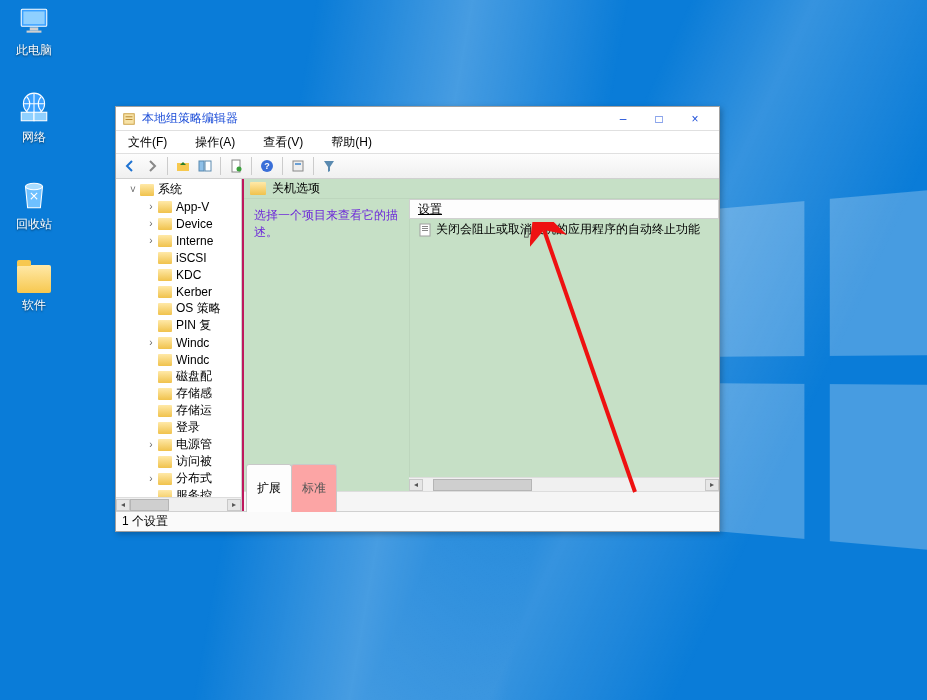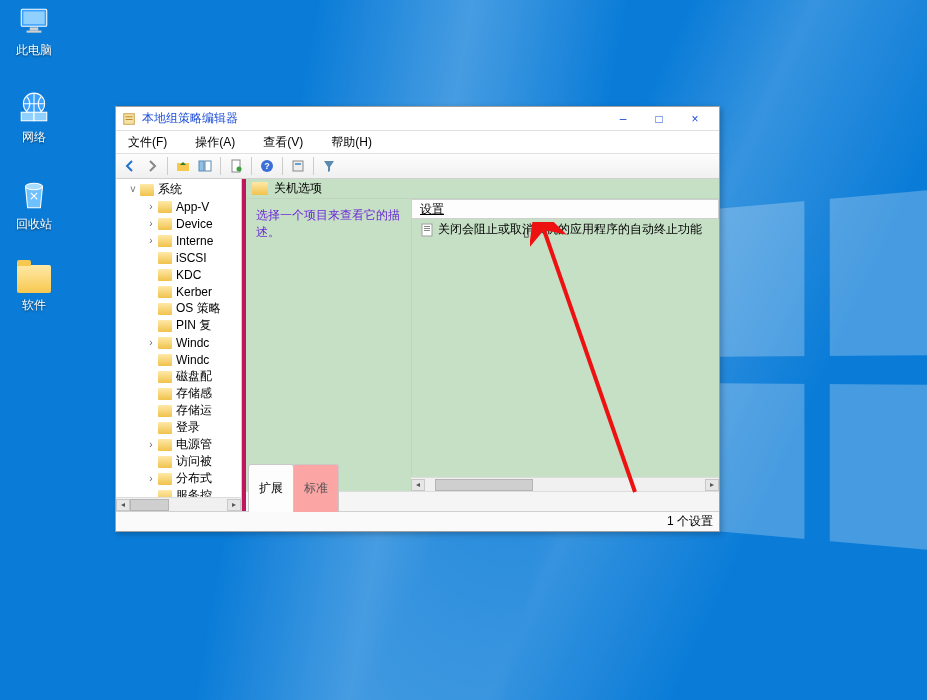--- a/index.html
+++ b/index.html
@@ -100,21 +100,21 @@
     .tree-row.top{padding-left:12px;}
     .tree-hscroll{
       position:absolute;left:0;right:0;bottom:0;height:14px;
       background:#f0f0f0;border-top:1px solid #ddd;
       display:flex;align-items:center;
     }
     .hscroll-btn{width:14px;height:12px;background:#e6e6e6;border:1px solid #c8c8c8;display:flex;align-items:center;justify-content:center;font-size:8px;color:#555;cursor:pointer;}
     .hscroll-track{flex:1;position:relative;height:12px;}
     .hscroll-thumb{position:absolute;left:0;top:0;height:12px;width:40%;background:#cfcfcf;border:1px solid #b5b5b5;}
     
-    .right-pane{flex:1;display:flex;flex-direction:column;min-width:0; border-left:4px solid #be185d;}
+    .right-pane{flex:1;display:flex;flex-direction:column;min-width:0; border-left:2px solid #be185d;}
     .right-header{
       height:20px; background:#c6e0c6;
       display:flex; align-items:center; gap:6px; padding:0 6px;
       border-bottom:1px solid #bdd6bd;
       font-size:12px;
     }
     .right-header .folder-ico{width:16px;height:13px;background:linear-gradient(#ffe9a8,#f0c24c);border-radius:1px;}
     .right-body{flex:1; display:flex; min-height:0; background:#c6e0c6;}
     .desc-col{
       width:165px;
@@ -147,21 +147,20 @@
     .tab{
       padding:15px 10px; font-size:12px; border:1px solid #c8c8c8; border-bottom:none;
       background:#fdfdfd; border-radius:3px 3px 0 0; cursor:pointer; margin-right:-1px;
       position:relative; top:1px;
     }
     .tab.inactive{background:#fca5a5;color:#555;}
     .statusbar{
       height:20px; border-top:1px solid #d0d0d0;
       display:flex; align-items:center; padding:0 6px; font-size:12px;
       background:#fafafa;
-      justify-content:flex-end;
     }
     
     .arrow-annot{
       position:absolute; pointer-events:none;
       left:530px; top:222px; width:200px; height:280px;
     }
     
     .cursor-mark{position:absolute; left:523px; top:225px; width:10px; font-size:12px; color:#333; pointer-events:none;}
   </style>
 </head>

